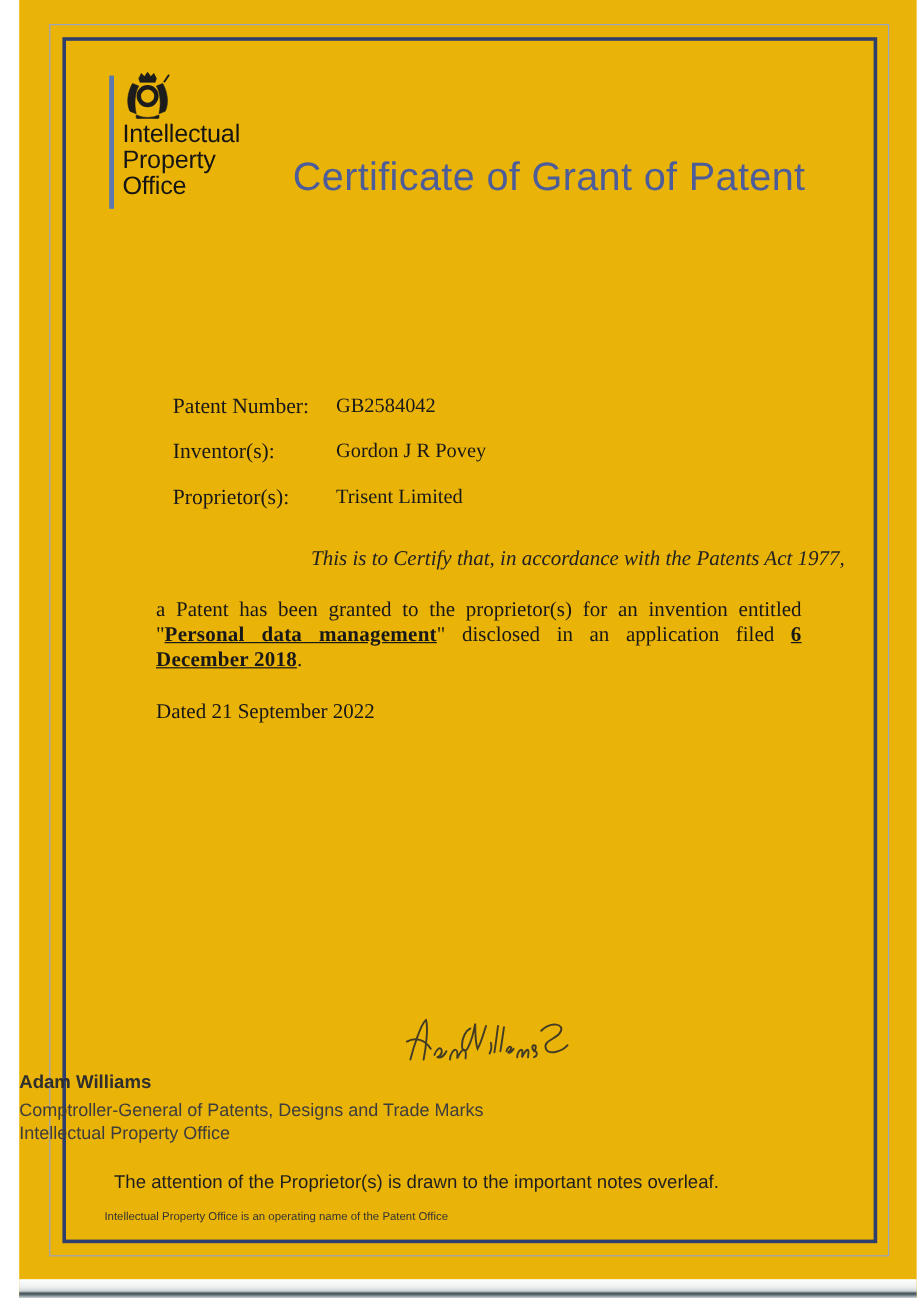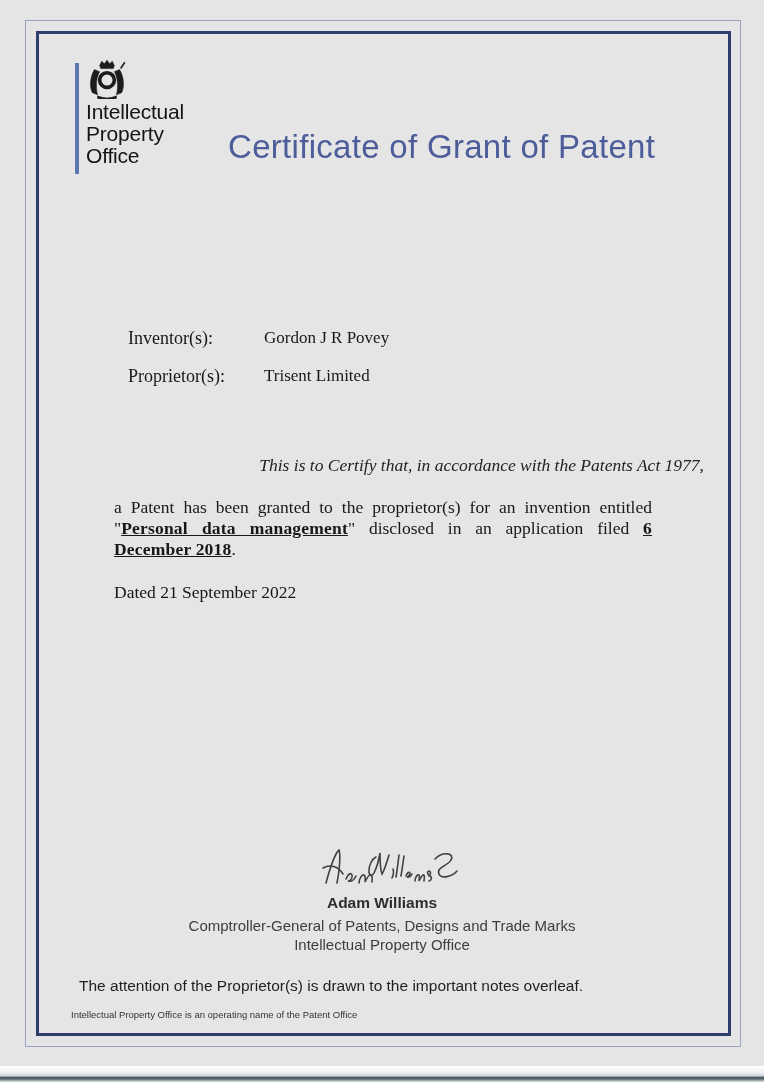--- a/index.html
+++ b/index.html
@@ -3,21 +3,21 @@
 <meta charset="utf-8">
 <style>
   * { margin: 0; padding: 0; box-sizing: border-box; }
   html, body {
     width: 764px; height: 1082px;
     background: #ffffff;
     font-family: "Liberation Sans", sans-serif;
     position: relative;
     overflow: hidden;
   }
-  .page { position: absolute; inset: 0; background: #e5e5e5; }
+  .page { position: absolute; inset: 0; background: #eab308; margin-left: 16px; }
 
   
   .border-outer {
     position: absolute; left: 25px; top: 20px; right: 23px; bottom: 35px;
     border: 1.5px solid #9aa3c4;
   }
   .border-inner {
     position: absolute; left: 36px; top: 31px; right: 33px; bottom: 46px;
     border: 3px solid #2e3e6d;
   }
@@ -59,21 +59,21 @@
   .dated-line {
     position: absolute; left: 114px; top: 582px;
     font-family: "Liberation Serif", serif;
     font-size: 17.5px; color: #181818;
   }
 
   
   .sig-svg { position: absolute; left: 316px; top: 843px; }
   .sig-block {
     position: absolute; left: 0; right: 0; top: 894px;
-    text-align: center; color: #3a3a3a;
+    text-align: left; color: #3a3a3a;
   }
   .sig-name { font-size: 15.5px; font-weight: bold; color: #2e2e2e; margin-bottom: 4px; }
   .sig-title, .sig-office { font-size: 15px; color: #3d3d3d; line-height: 19px; }
 
   .notice {
     position: absolute; left: 79px; top: 977px;
     font-size: 15.5px; color: #1f1f1f;
   }
   .small-print {
     position: absolute; left: 71px; top: 1009px;
@@ -114,20 +114,24 @@
         <div>Property</div>
         <div>Office</div>
       </div>
     </div>
   </div>
 
   <div class="doc-title">Certificate of Grant of Patent</div>
 
   <div class="details">
     <div class="detail-row">
+      <div class="detail-label">Patent Number:</div>
+      <div class="detail-value">GB2584042</div>
+    </div>
+    <div class="detail-row">
       <div class="detail-label">Inventor(s):</div>
       <div class="detail-value">Gordon J R Povey</div>
     </div>
     <div class="detail-row">
       <div class="detail-label">Proprietor(s):</div>
       <div class="detail-value">Trisent Limited</div>
     </div>
   </div>
 
   <div class="certify-line">This is to Certify that, in accordance with the Patents Act 1977,</div>

